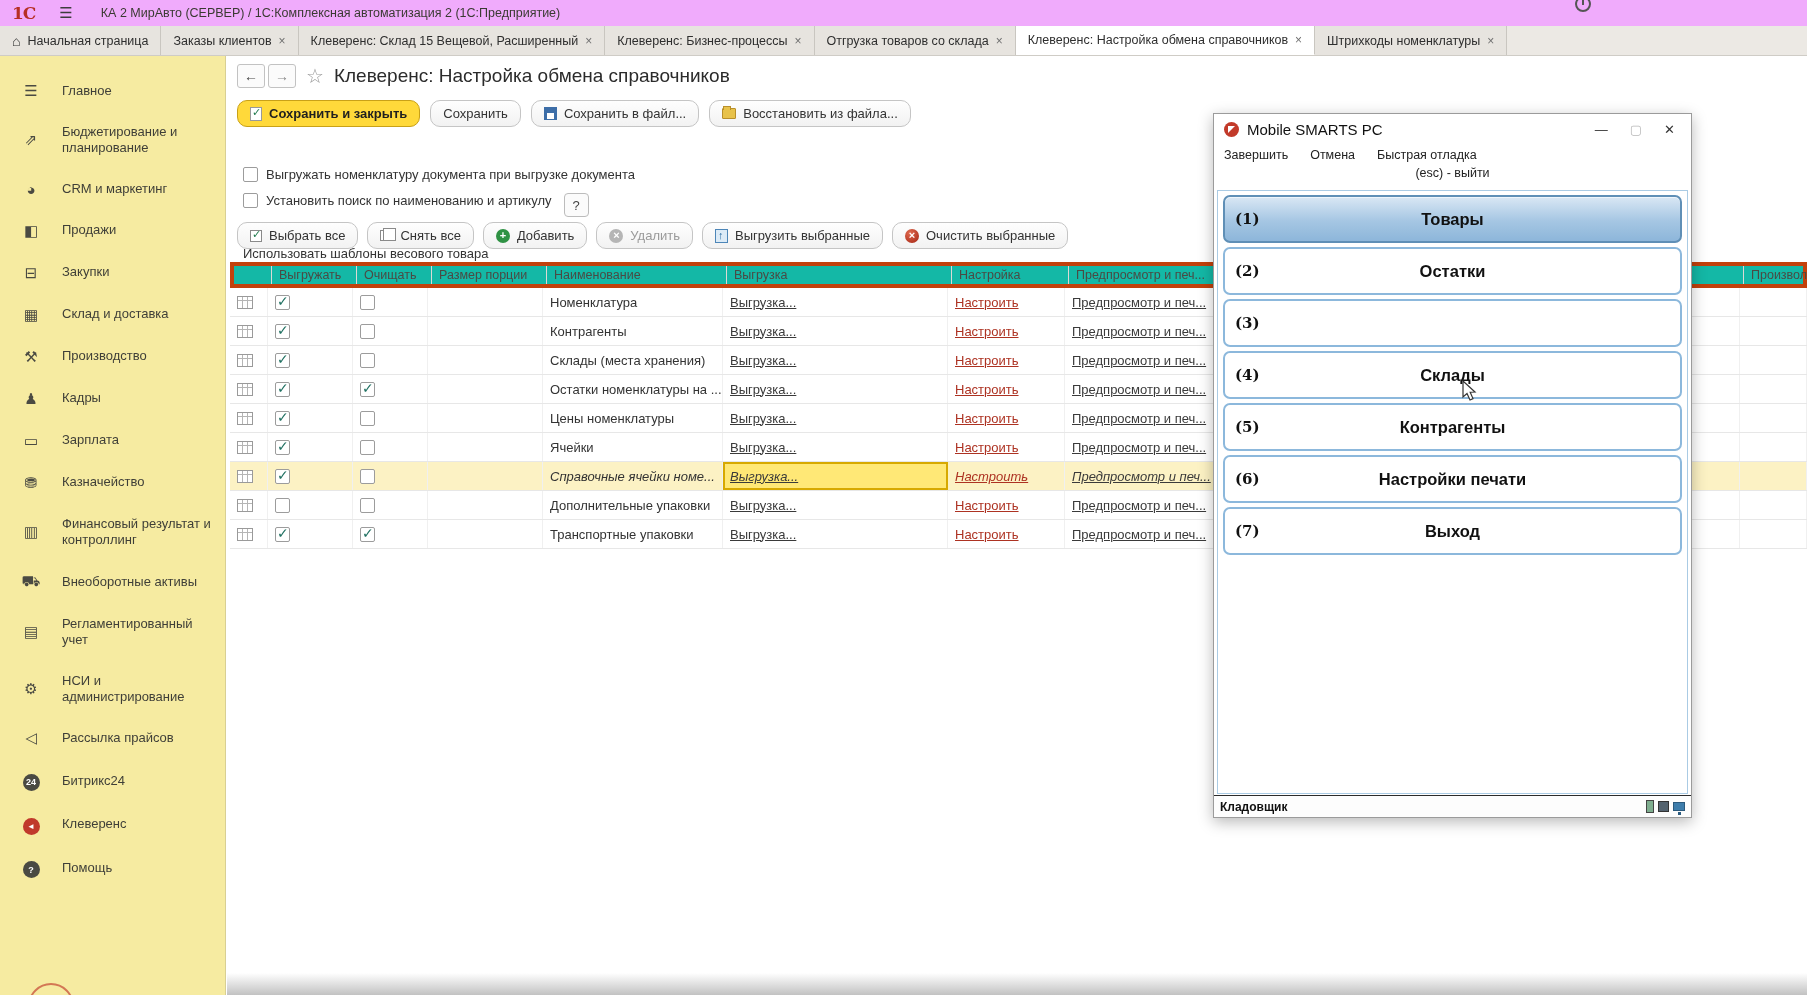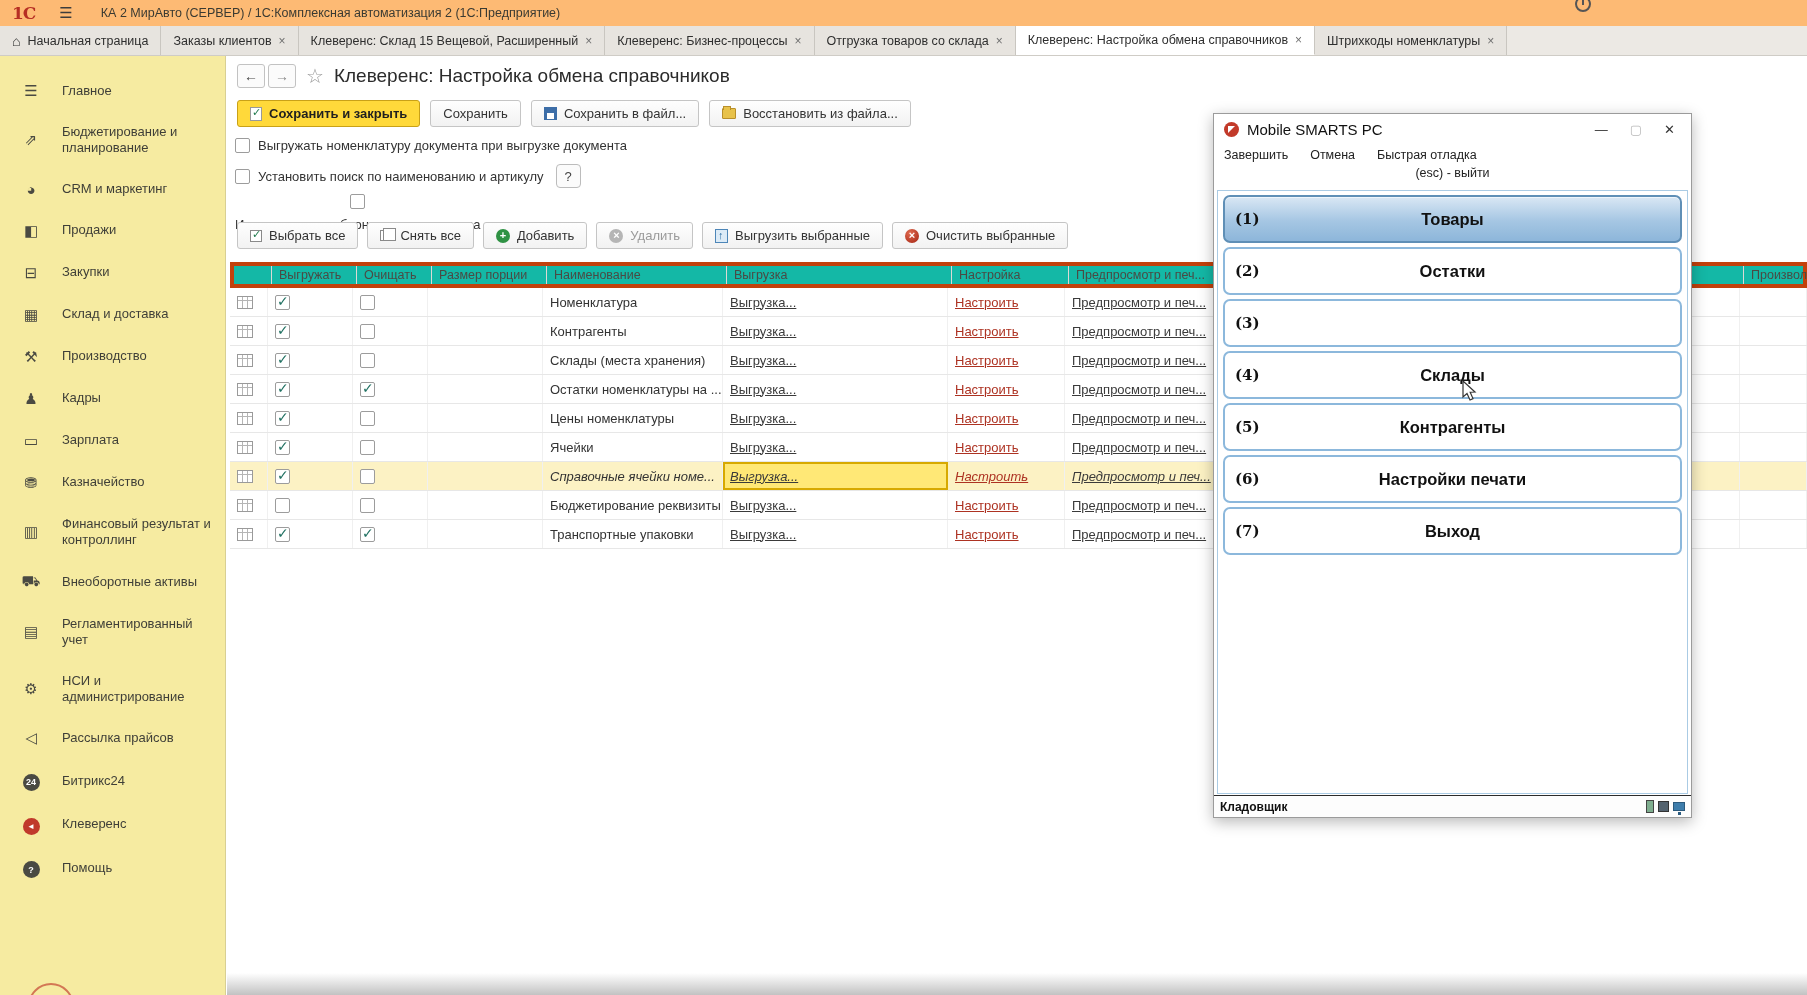--- a/index.html
+++ b/index.html
@@ -1,20 +1,20 @@
 <!DOCTYPE html>
 <html><head>
 <meta charset="utf-8">
 <style>
   * { margin:0; padding:0; box-sizing:border-box; }
   html,body { width:1807px; height:995px; overflow:hidden; }
   body { font-family:"Liberation Sans","DejaVu Sans",sans-serif; font-size:13px; color:#333; background:#fff; position:relative; }
 
   
-  .titlebar { position:absolute; left:0; top:0; width:1807px; height:26px; background:#fdba74; display:flex; align-items:center; }
+  .titlebar { position:absolute; left:0; top:0; width:1807px; height:26px; background:#f0abfc; display:flex; align-items:center; }
   .logo1c { font-family:"DejaVu Serif",serif; font-weight:bold; color:#b62f24; font-size:17px; margin-left:12px; letter-spacing:-1px; }
   .tb-burger { color:#3c3c3c; font-size:15px; margin-left:24px; cursor:default; }
   .tb-title { margin-left:28px; color:#3a3a32; font-size:12.5px; }
   .tb-right { margin-left:auto; display:flex; align-items:center; gap:14px; padding-right:14px;flex-direction:column; }
   .searchbox { width:420px; height:20px; background:#f8f0b6; border-radius:10px; display:flex; align-items:center; padding:0 8px; gap:6px; }
   .mag { width:10px; height:10px; border:2px solid #8b8468; border-radius:50%; position:relative; flex:0 0 auto; }
   .mag::after { content:""; position:absolute; width:5px; height:2px; background:#8b8468; transform:rotate(45deg); left:8px; top:9px; }
   .search-ph { color:#b5ad85; font-size:12.5px; }
   .bell-wrap { position:relative; width:26px; height:26px; background:#3e7d78; border-radius:50%; display:flex; align-items:center; justify-content:center; }
   .bell-shape { width:10px; height:9px; background:#fff; border-radius:5px 5px 1px 1px; position:relative; }
@@ -44,41 +44,41 @@
 
   
   .main { position:absolute; left:227px; top:56px; width:1580px; height:939px; background:#fff; }
   .navrow { position:absolute; left:10px; top:8px; display:flex; align-items:center; gap:10px; }
   .navbtn { width:28px; height:24px; border:1px solid #c2c2c2; background:#fbfbfb; border-radius:3px; display:flex; align-items:center; justify-content:center; color:#444; font-size:14px; }
   .navbtn.fwd { color:#8a8a8a; margin-left:-7px; }
   .fav-star { color:#9a9a9a; font-size:20px; }
   .page-title { font-size:19px; color:#2b2b2b; }
 
   .btnrow { position:absolute; left:10px; top:44px; display:flex; gap:10px; }
-  .btn { height:27px; display:inline-flex; align-items:center; gap:7px; padding:0 12px; border:1px solid #c5c5c5; border-radius:3px; background:linear-gradient(#fefefe,#f2f2f2); font-size:13px; color:#333; }
+  .btn { height:27px; display:inline-flex; align-items:center; gap:7px; padding:0 12px; border:1px solid #c5c5c5; border-radius:10px; background:linear-gradient(#fefefe,#f2f2f2); font-size:13px; color:#333; }
   .btn.primary { background:#ffd93a; border-color:#c9a117; font-weight:bold; color:#1f1f1f; }
   .btn.disabled { color:#9a9a9a; }
   .ic-doccheck { width:12px; height:14px; background:#fff; border:1px solid #999; position:relative; }
   .ic-doccheck::after { content:"✓"; position:absolute; left:1px; top:-2px; color:#1f7a4d; font-size:11px; font-weight:bold; }
   .ic-floppy { width:13px; height:13px; background:#3d6ea8; position:relative; }
   .ic-floppy::after { content:""; position:absolute; left:3px; top:6px; width:7px; height:6px; background:#fff; }
   .ic-folder { width:14px; height:11px; background:#e8c24a; border:1px solid #b98f2a; border-radius:1px; position:relative; }
   .ic-folder::before { content:""; position:absolute; left:0; top:-3px; width:6px; height:3px; background:#e8c24a; border:1px solid #b98f2a; border-bottom:none; }
   .ic-checkpage { width:12px; height:12px; border:1px solid #8a8a8a; background:#fff; position:relative; }
   .ic-checkpage::after { content:"✓"; position:absolute; left:1px; top:-3px; color:#1f7a4d; font-size:11px; font-weight:bold; }
   .ic-copy { width:11px; height:11px; border:1px solid #8a8a8a; background:#fff; position:relative; margin-right:2px; }
   .ic-copy::before { content:""; position:absolute; left:2px; top:-3px; width:11px; height:11px; border:1px solid #8a8a8a; background:#fff; }
   .ic-round { width:14px; height:14px; border-radius:50%; color:#fff; font-size:11px; font-weight:bold; display:inline-flex; align-items:center; justify-content:center; line-height:1; }
   .ic-round.green { background:#2f9244; }
   .ic-round.gray { background:#b5b5b5; }
   .ic-round.red { background:radial-gradient(circle at 35% 30%, #e06a4f, #a32413); }
   .ic-upload { width:13px; height:14px; border:1px solid #4d86b8; background:#dcebf7; position:relative; }
   .ic-upload::after { content:"↑"; position:absolute; left:2px; top:-1px; color:#2b6ca3; font-weight:bold; font-size:11px; }
 
-  .chkrow { position:absolute; left:8px; display:flex; align-items:center; gap:8px; }
+  .chkrow { position:absolute; left:16px; display:flex; gap:8px;margin-top:29px; }
   .cb { width:15px; height:15px; border:1px solid #9c9c9c; background:#fff; border-radius:2px; position:relative; flex:0 0 15px; }
   .cb.on::after { content:"✓"; position:absolute; left:1px; top:-3px; color:#217162; font-size:14px; font-weight:bold; }
   .chk-label { font-size:13px; color:#333; }
   .helpbtn { width:25px; height:24px; border:1px solid #bcbcbc; border-radius:4px; background:#fbfbfb; display:flex; align-items:center; justify-content:center; color:#444; font-size:13px; margin-left:4px; }
 
   .toolrow { position:absolute; left:10px; top:166px; display:flex; gap:9px; }
 
   
   .tbl { position:absolute; left:3px; top:206px; width:1577px; }
   .trow, .thead { display:grid; grid-template-columns:38px 85px 75px 115px 180px 225px 117px 675px 67px; }
@@ -503,21 +503,21 @@
       <span class="c">
           <span class="rowic"></span>
         </span>
       <span class="c">
           <span class="cb"></span>
         </span>
       <span class="c">
           <span class="cb"></span>
         </span>
       <span class="c"></span>
-      <span class="c">Бюджетирование реквизиты</span>
+      <span class="c">Дополнительные упаковки</span>
       <span class="c">
           <span class="lnk">Выгрузка...</span>
         </span>
       <span class="c">
           <span class="lnk red">Настроить</span>
         </span>
       <span class="c">
           <span class="lnk">Предпросмотр и печ...</span>
         </span>
       <span class="c"></span>

